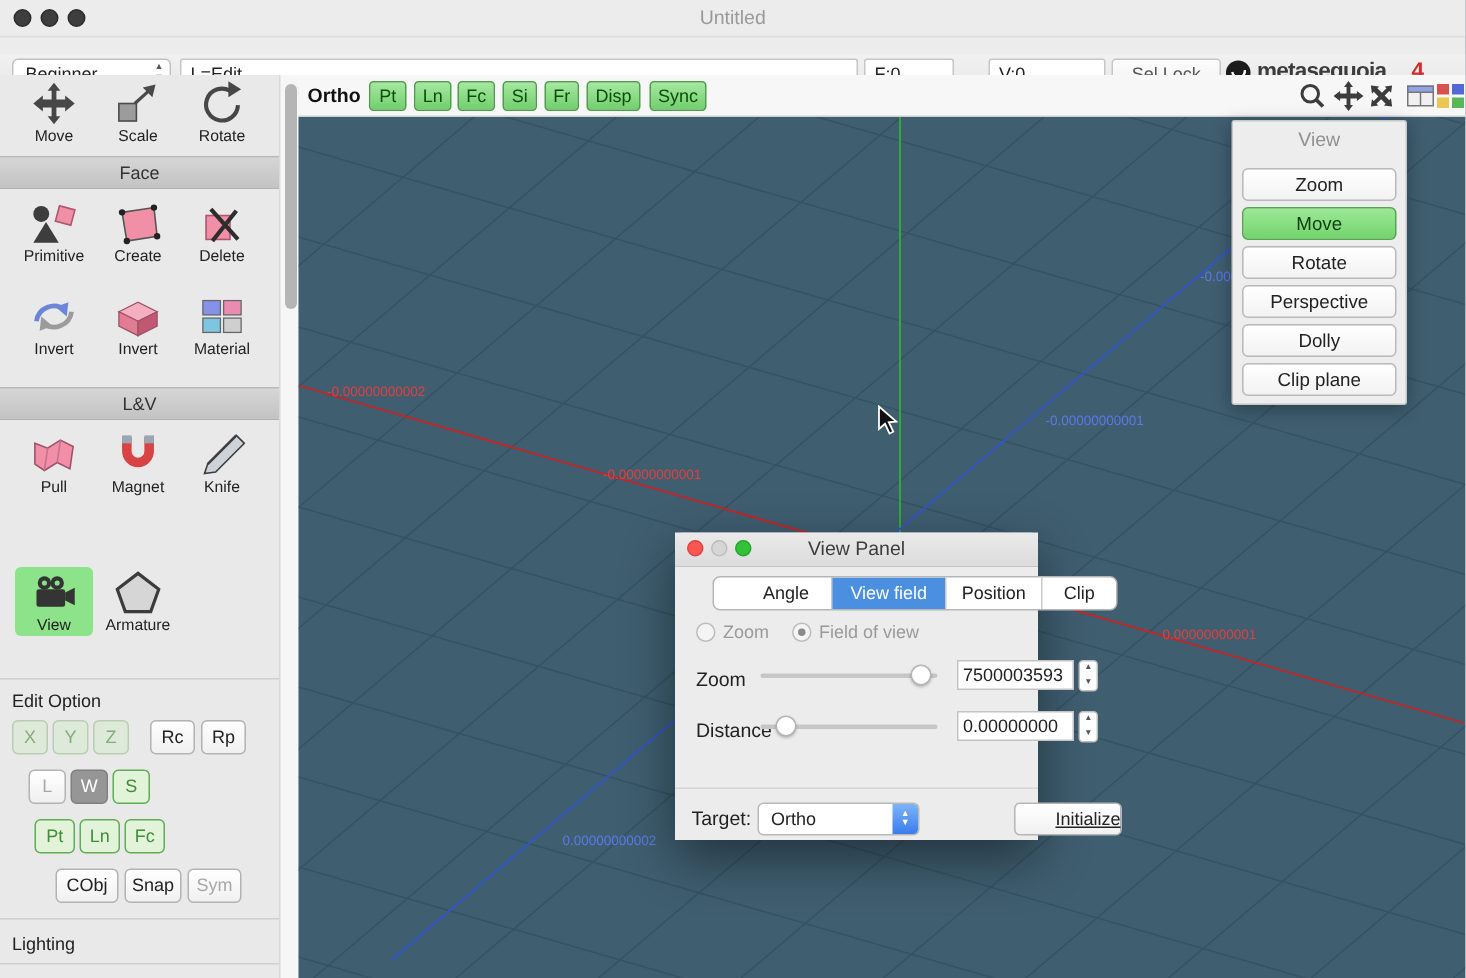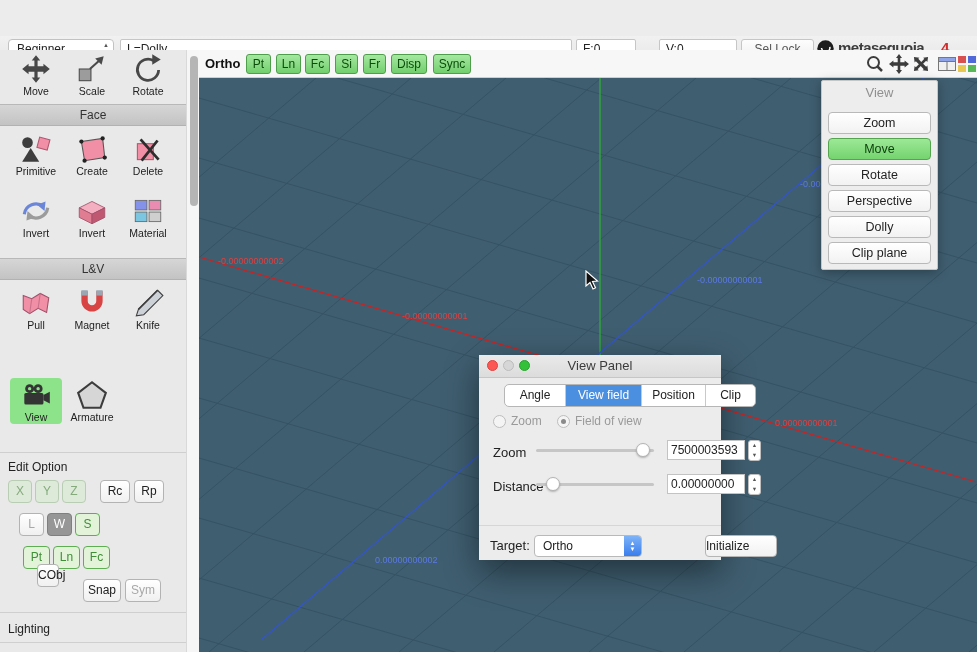--- a/index.html
+++ b/index.html
@@ -56,56 +56,62 @@
   .vp-label.blue{color:#5b79e8;}
   .cursor{position:absolute;left:386px;top:192px;}
 
   
   .float-panel{position:absolute;left:821px;top:80px;width:117px;height:190px;background:#ededed;border:1px solid #c6c6c6;border-radius:2px;box-shadow:0 3px 12px rgba(0,0,0,.3);z-index:5;box-sizing:border-box;}
   .fp-title{position:absolute;left:0;right:0;top:4px;text-align:center;font-size:13px;color:#909090;}
   .fp-btn{position:absolute;left:6px;width:103px;height:22px;background:linear-gradient(#ffffff,#f2f2f2);border:1px solid #b9b9b9;border-radius:4px;box-sizing:border-box;font-size:12.5px;line-height:20px;text-align:center;color:#222;}
   .fp-btn.active{background:linear-gradient(#9ce896,#74d46e);border-color:#55a54f;color:#0c3d0c;}
 
   
-  .dialog{position:absolute;left:479px;top:355px;width:242px;height:205px;background:#ececec;border-radius:0;box-shadow:0 12px 32px rgba(0,0,0,.45);z-index:6;}
+  .dialog{position:absolute;left:450px;top:355px;width:242px;height:205px;background:#ececec;border-radius:0;box-shadow:0 12px 32px rgba(0,0,0,.45);z-index:6;}
   .dlg-titlebar{position:absolute;left:0;top:0;right:0;height:22px;background:linear-gradient(#eaeaea,#dcdcdc);border-bottom:1px solid #c6c6c6;border-radius:5px 5px 0 0;}
   .dlg-light{position:absolute;top:5px;width:11px;height:11px;border-radius:50%;box-sizing:border-box;}
   .dlg-title{position:absolute;left:0;right:0;top:3px;text-align:center;font-size:13px;color:#3c3c3c;}
   .segs{position:absolute;left:25px;top:29px;height:21px;display:flex;background:#fff;border:1px solid #b6b6b6;border-radius:5px;overflow:hidden;}
   .seg{font-size:12px;line-height:21px;text-align:center;color:#222;border-left:1px solid #c9c9c9;box-sizing:border-box;}
-  .seg:first-child{border-left:none;}
+  .seg:first-child{border-left:none;margin-left:18px;}
   .seg.active{background:#4a8fe0;color:#fff;}
   .radio{position:absolute;display:flex;align-items:center;gap:5px;font-size:12px;color:#9a9a9a;}
   .rdot{width:13px;height:13px;border-radius:50%;border:1px solid #bdbdbd;background:#f4f4f4;box-sizing:border-box;position:relative;}
   .rdot.sel:after{content:"";position:absolute;left:3px;top:3px;width:5px;height:5px;border-radius:50%;background:#8a8a8a;}
   .dlg-label{position:absolute;font-size:13px;color:#222;}
   .slider{position:absolute;width:118px;height:16px;}
   .slider .track{position:absolute;left:0;right:0;top:7px;height:3px;background:#c6c6c6;border-radius:2px;}
   .slider .knob{position:absolute;top:1px;width:14px;height:14px;border-radius:50%;background:#fff;border:1px solid #b4b4b4;box-shadow:0 1px 2px rgba(0,0,0,.25);box-sizing:border-box;}
   .numfield{position:absolute;width:78px;height:20px;border:1px solid #c3c3c3;background:#fff;font-family:"Liberation Sans",sans-serif;font-size:12px;padding:0 3px;box-sizing:border-box;color:#222;}
   .stepper{position:absolute;width:13px;height:21px;border:1px solid #bfbfbf;border-radius:3px;background:#fff;box-sizing:border-box;display:flex;flex-direction:column;}
   .stepper span{flex:1;font-size:5.5px;line-height:8px;text-align:center;color:#555;}
   .dlg-sep{position:absolute;left:0;right:0;top:170px;height:1px;background:#d6d6d6;}
   .popup{position:absolute;left:55px;top:180px;width:108px;height:22px;background:#fff;border:1px solid #b9b9b9;border-radius:4px;box-sizing:border-box;display:flex;align-items:center;}
   .popup .ptext{flex:1;font-size:12px;padding-left:8px;color:#222;}
   .popup .pcap{width:17px;height:20px;background:linear-gradient(#7db3f7,#3a7ded);border-radius:0 3px 3px 0;color:#fff;font-size:6px;line-height:6px;display:flex;flex-direction:column;align-items:center;justify-content:center;}
-  .init-btn{position:absolute;left:226px;top:180px;width:72px;height:22px;background:linear-gradient(#ffffff,#f1f1f1);border:1px solid #b5b5b5;border-radius:4px;box-sizing:border-box;font-size:12px;line-height:20px;text-align:left;color:#222;}
+  .init-btn{position:absolute;left:226px;top:180px;width:72px;height:22px;background:linear-gradient(#ffffff,#f1f1f1);border:1px solid #b5b5b5;border-radius:4px;box-sizing:border-box;font-size:12px;line-height:20px;text-align:right;color:#222;text-decoration:underline;}
 </style>
 </head>
 <body>
 
 <div class="app">
 
+  <div class="titlebar">
+    <span class="tl" style="left:9px"></span>
+    <span class="tl" style="left:27px"></span>
+    <span class="tl" style="left:45px"></span>
+    <div class="win-title">Untitled</div>
+  </div>
 
   <div class="toolbar1">
     <div class="mode-select">
       <span>Beginner</span>
       <span class="chev">▲<br>▼</span>
     </div>
-    <div class="tfield" style="left:120px;width:452px">L=Dolly.</div>
+    <div class="tfield" style="left:120px;width:452px">L=Edit.</div>
     <div class="tfield" style="left:576px;width:60px">F:0</div>
     <div class="tfield" style="left:659px;width:78px">V:0</div>
     <div class="sel-lock">Sel Lock</div>
     <div class="brand">
       <svg class="brand-logo" width="17" height="17" viewBox="0 0 17 17">
         <circle cx="8.5" cy="8.5" r="8.2" fill="#1c1c1c"></circle>
         <path d="M4.5 8 a4.2 4.2 0 1 0 8.4 -1.2" fill="none" stroke="#fff" stroke-width="1.6"></path>
       </svg>
       <span class="brand-text">metasequoia</span>
       <span class="brand-num">4</span>
@@ -261,21 +267,21 @@
       <div class="eo dis" style="top:463px;left:19px;width:25px">L</div>
       <div class="eo gray" style="top:463px;left:47px;width:25px">W</div>
       <div class="eo gsel" style="top:463px;left:75px;width:25px">S</div>
     </div>
     <div>
       <div class="eo gsel" style="top:496px;left:23px;width:27px">Pt</div>
       <div class="eo gsel" style="top:496px;left:53px;width:27px">Ln</div>
       <div class="eo gsel" style="top:496px;left:83px;width:27px">Fc</div>
     </div>
     <div>
-      <div class="eo" style="top:514px;left:37px;width:22px">CObj</div>
+      <div class="eo" style="top:529px;left:37px;width:42px">CObj</div>
       <div class="eo" style="top:529px;left:83px;width:38px">Snap</div>
       <div class="eo dis" style="top:529px;left:125px;width:36px">Sym</div>
     </div>
 
     <div class="sb-divider" style="top:562px"></div>
     <div class="sb-label" style="top:572px">Lighting</div>
     <div class="sb-divider" style="top:592px"></div>
   </div>
 
   <div class="sb-track">

